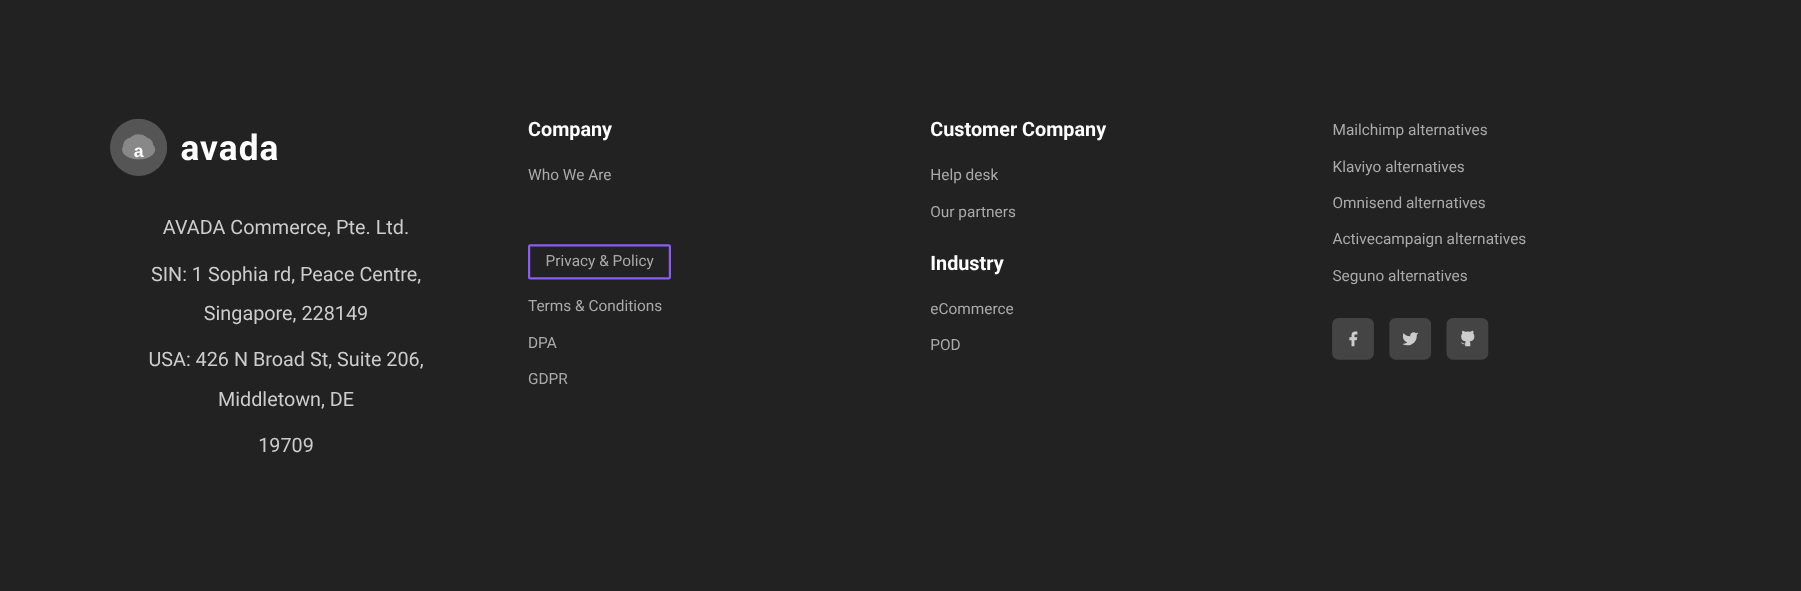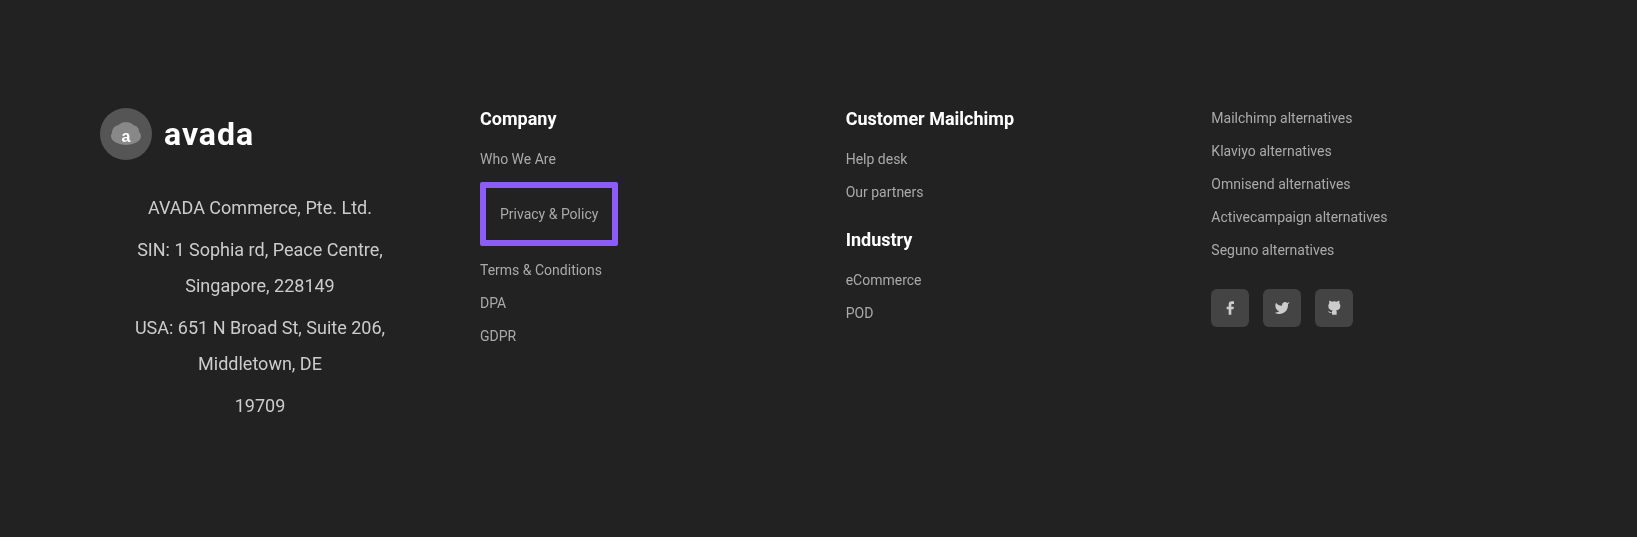--- a/index.html
+++ b/index.html
@@ -82,24 +82,25 @@
     .nav-col ul li a {
       color: #aaaaaa;
       text-decoration: none;
       font-size: 14px;
       cursor: pointer;
     }
 
     
     .privacy-link {
       display: inline-block;
-      border: 6px solid #8b5cf6;
-      padding: 18px 14px;
+      border: 2px solid #8b5cf6;
+      padding: 6px 14px;
       color: #aaaaaa !important;
       border-radius: 2px;
+      margin-top: 40px;
     }
 
     
     .social-icons {
       display: flex;
       gap: 14px;
       margin-top: 30px;
     }
 
     .social-icon {
@@ -142,21 +143,21 @@
         <ellipse cx="32" cy="23" rx="7" ry="6" fill="#888888"></ellipse>
         <ellipse cx="26" cy="21" rx="9" ry="7" fill="#888888"></ellipse>
 
         <text x="50%" y="58%" text-anchor="middle" dominant-baseline="middle" fill="#ffffff" font-size="16" font-weight="bold" font-family="sans-serif">a</text>
       </svg>
       <span class="logo-text">avada</span>
     </div>
     <div class="brand-address">
       <p>AVADA Commerce, Pte. Ltd.</p>
       <p>SIN: 1 Sophia rd, Peace Centre, Singapore, 228149</p>
-      <p>USA: 651 N Broad St, Suite 206, Middletown, DE</p>
+      <p>USA: 426 N Broad St, Suite 206, Middletown, DE</p>
       <p>19709</p>
     </div>
   </div>
 
   <div class="nav-columns">
 
     <div class="nav-col">
       <div class="nav-col-title">Company</div>
       <ul>
         <li>
@@ -171,21 +172,21 @@
         <li>
           <a>DPA</a>
         </li>
         <li>
           <a>GDPR</a>
         </li>
       </ul>
     </div>
 
     <div class="nav-col">
-      <div class="nav-col-title">Customer Mailchimp</div>
+      <div class="nav-col-title">Customer Company</div>
       <ul>
         <li>
           <a>Help desk</a>
         </li>
         <li>
           <a>Our partners</a>
         </li>
       </ul>
       <div class="nav-col-title section-gap">Industry</div>
       <ul>

